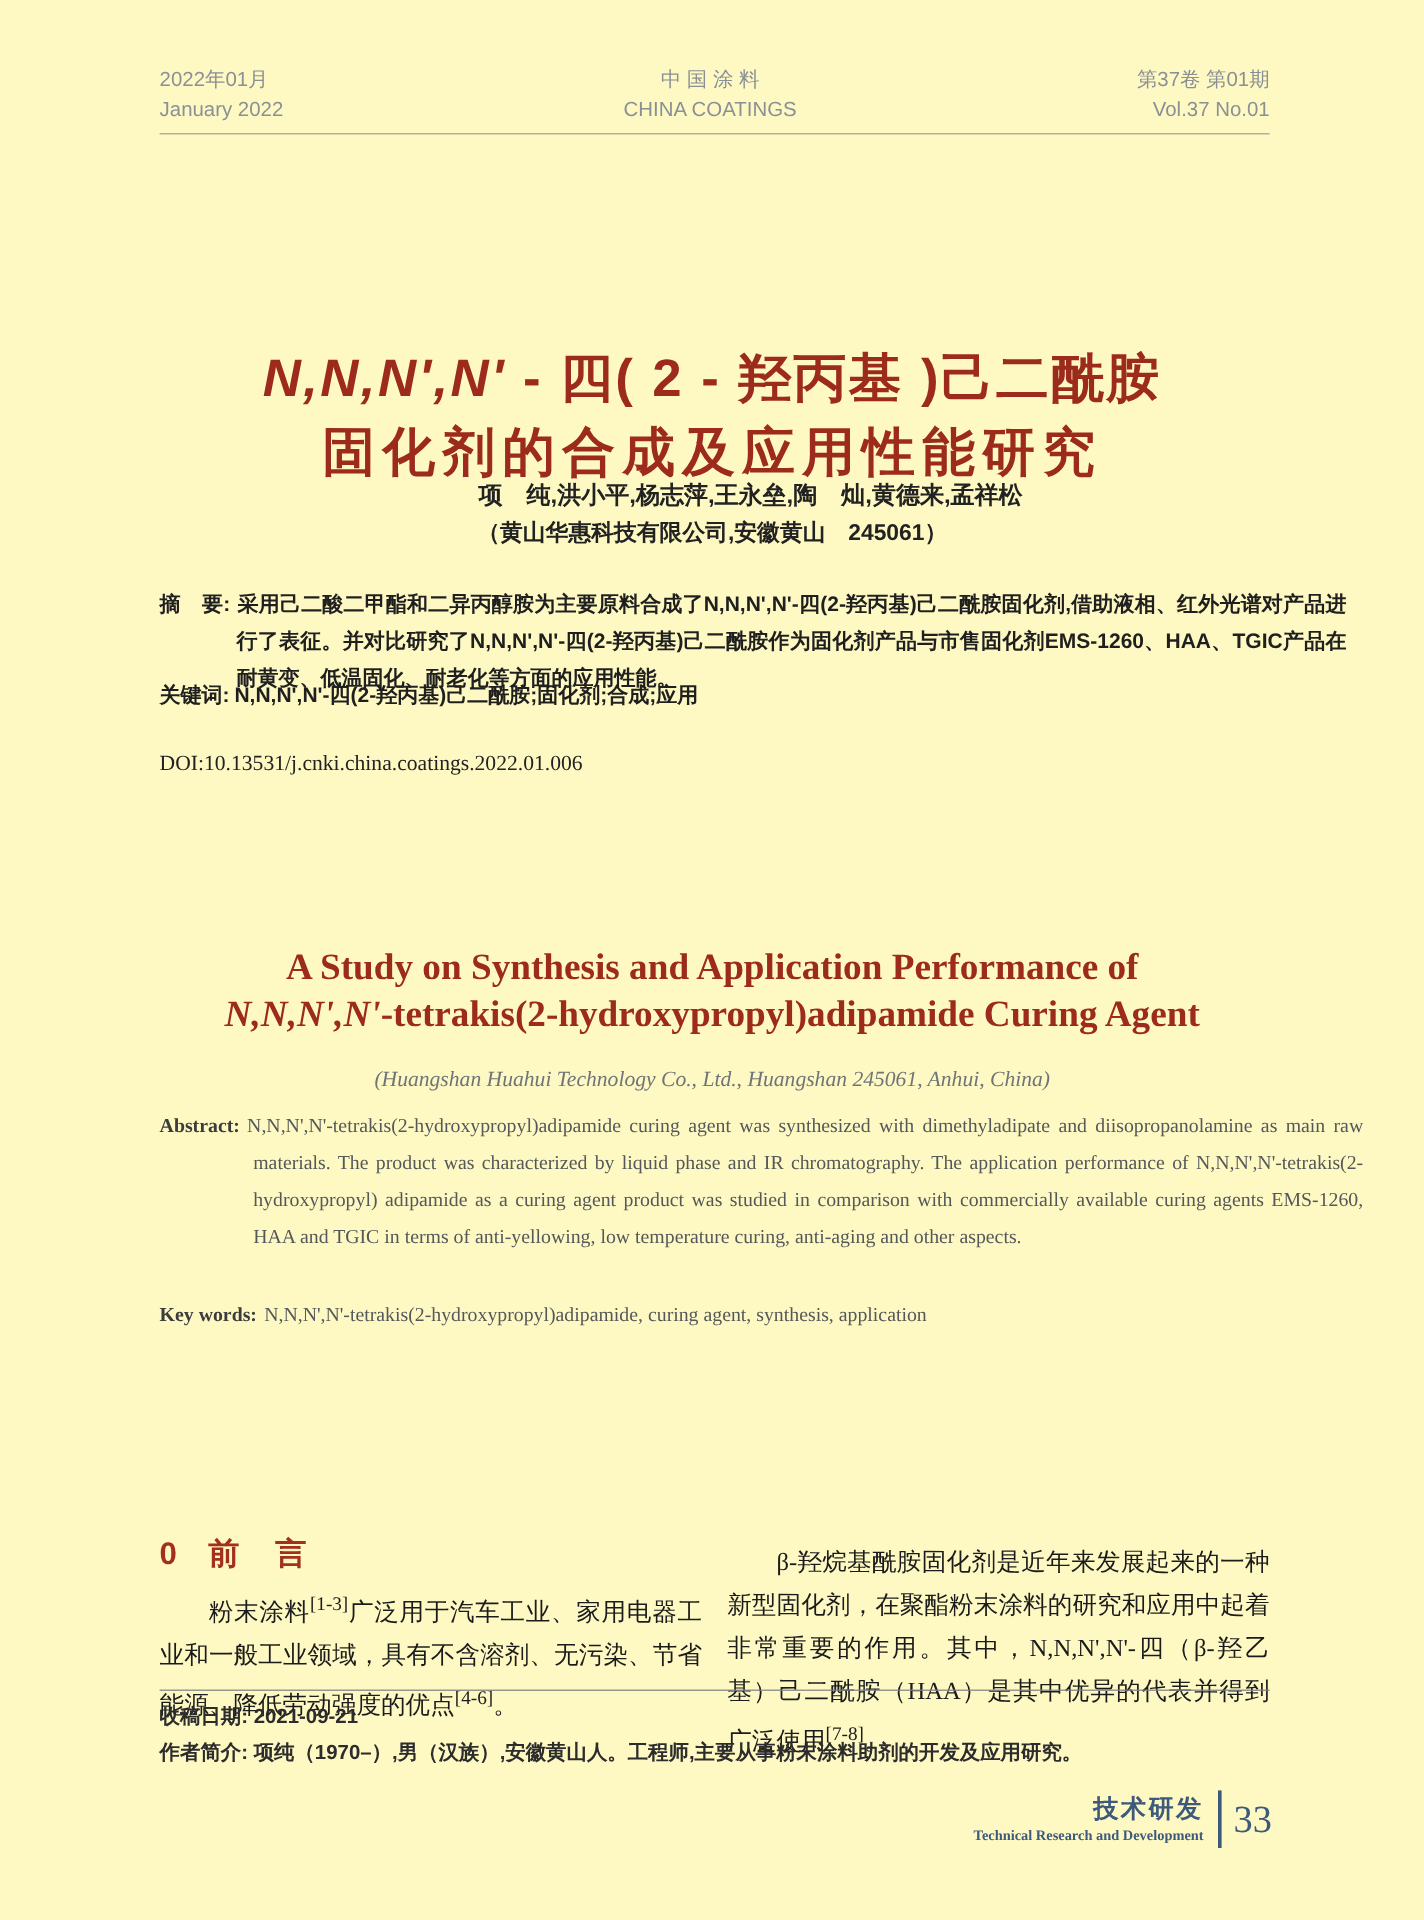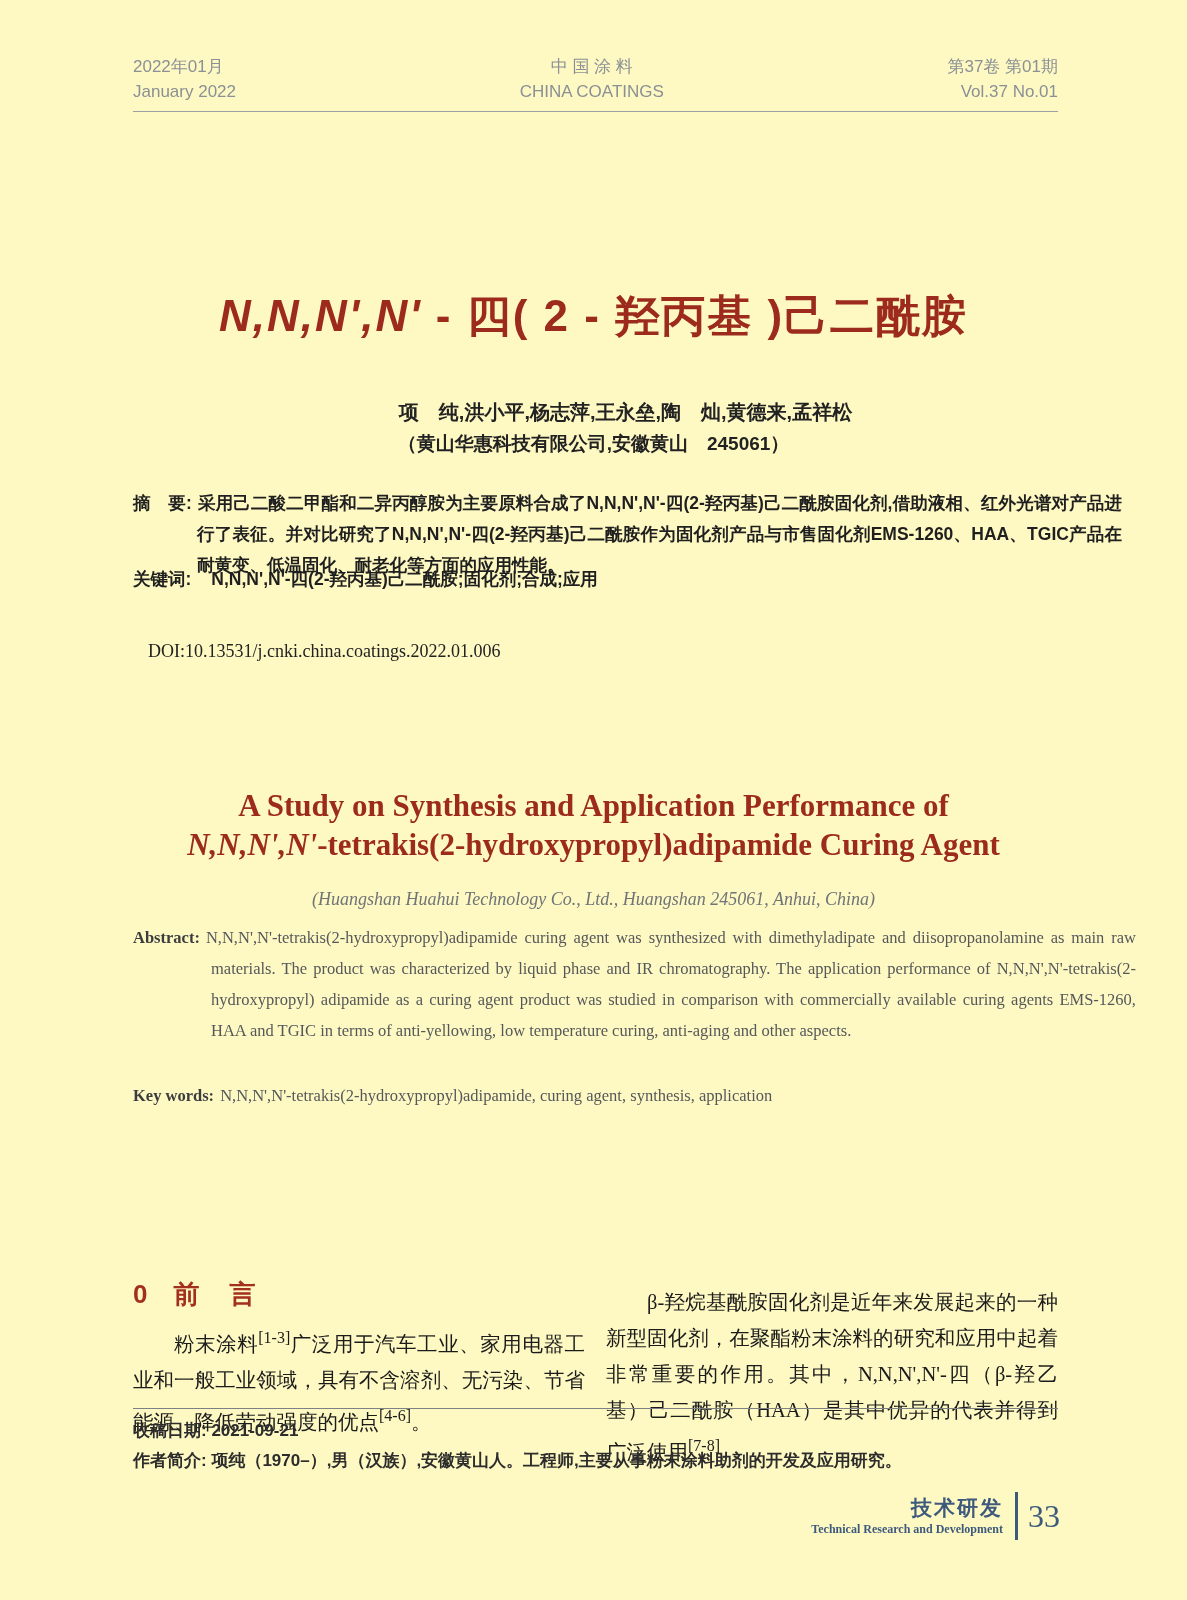--- a/index.html
+++ b/index.html
@@ -23,25 +23,25 @@
               font-size:20px;font-weight:bold;color:#222;margin-left:32px;}
   .affil-zh{position:absolute;top:431px;left:0;width:100%;text-align:center;
             font-size:19px;font-weight:bold;color:#222;}
   
   .abs-zh{position:absolute;top:488px;left:133px;width:925px;margin:0;
           font-size:17.5px;line-height:31px;text-align:justify;
           padding-left:64px;text-indent:-64px;color:#1f1f1f;font-weight:600;}
   .abs-zh .lbl{font-weight:bold;margin-right:6px;}
   .kw-zh{position:absolute;top:567px;left:133px;width:925px;margin:0;
          font-size:17.5px;font-weight:600;color:#1f1f1f;}
-  .kw-zh .lbl{font-weight:bold;margin-right:20px;}
+  .kw-zh .lbl{font-weight:bold;margin-right:4px;}
   .meta-row{position:absolute;top:598px;left:133px;width:925px;display:flex;
             justify-content:space-between;font-size:18px;font-weight:bold;color:#1f1f1f;}
   .meta-row sup{font-size:12px;}
-  .doi{position:absolute;top:626px;left:133px;width:925px;margin:15px;
+  .doi{position:absolute;top:626px;left:133px;width:925px;margin:0;
        font-family:"Liberation Serif",serif;font-size:18px;color:#222;}
   
   .title-en{position:absolute;top:760px;left:0;width:100%;text-align:center;
             font-family:"Liberation Serif",serif;font-weight:bold;color:#9c2b1d;
             font-size:31px;line-height:39px;}
   .title-en .formula{font-style:italic;}
   .authors-en{position:absolute;top:861px;left:0;width:100%;text-align:center;
               font-size:17px;color:#6f7478;}
   .affil-en{position:absolute;top:889px;left:0;width:100%;text-align:center;
             font-family:"Liberation Serif",serif;font-style:italic;font-size:18px;color:#6f7478;}
@@ -94,20 +94,21 @@
     <div class="r">
       <div>第37卷 第01期</div>
       <div>Vol.37 No.01</div>
     </div>
   </div>
   <div class="hdr-rule"></div>
 
   <h1 class="title-zh">
     <span class="l1"><span class="formula">N,N,N',N'</span><span> - 四( 2 - 羟丙基 )己二酰胺</span></span>
     <br>
+    <span class="l2">固化剂的合成及应用性能研究</span>
   </h1>
 
   <div class="authors-zh">项　纯,洪小平,杨志萍,王永垒,陶　灿,黄德来,孟祥松</div>
   <div class="affil-zh">（黄山华惠科技有限公司,安徽黄山　245061）</div>
 
   <p class="abs-zh">
     <span class="lbl">摘　要:</span><span>采用己二酸二甲酯和二异丙醇胺为主要原料合成了N,N,N',N'-四(2-羟丙基)己二酰胺固化剂,借助液相、红外光谱对产品进行了表征。并对比研究了N,N,N',N'-四(2-羟丙基)己二酰胺作为固化剂产品与市售固化剂EMS-1260、HAA、TGIC产品在耐黄变、低温固化、耐老化等方面的应用性能。</span>
   </p>
 
   <p class="kw-zh">

